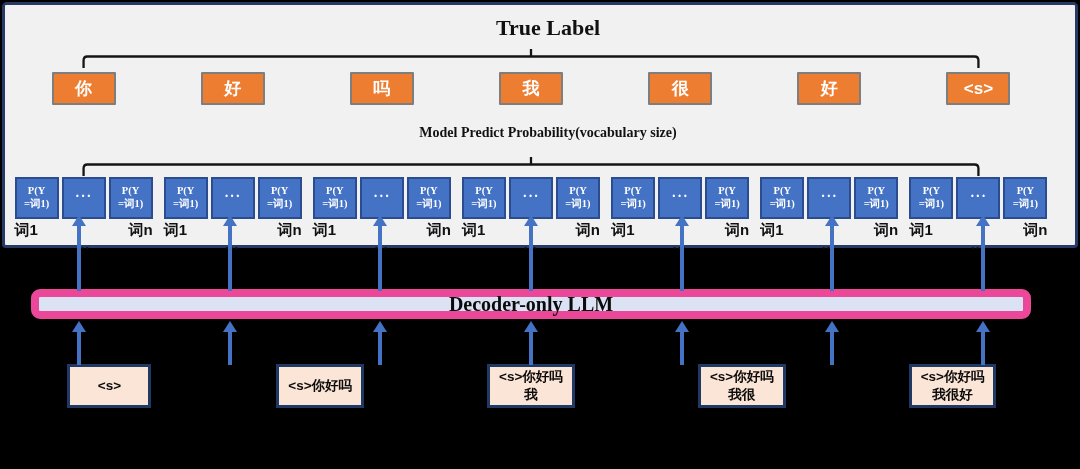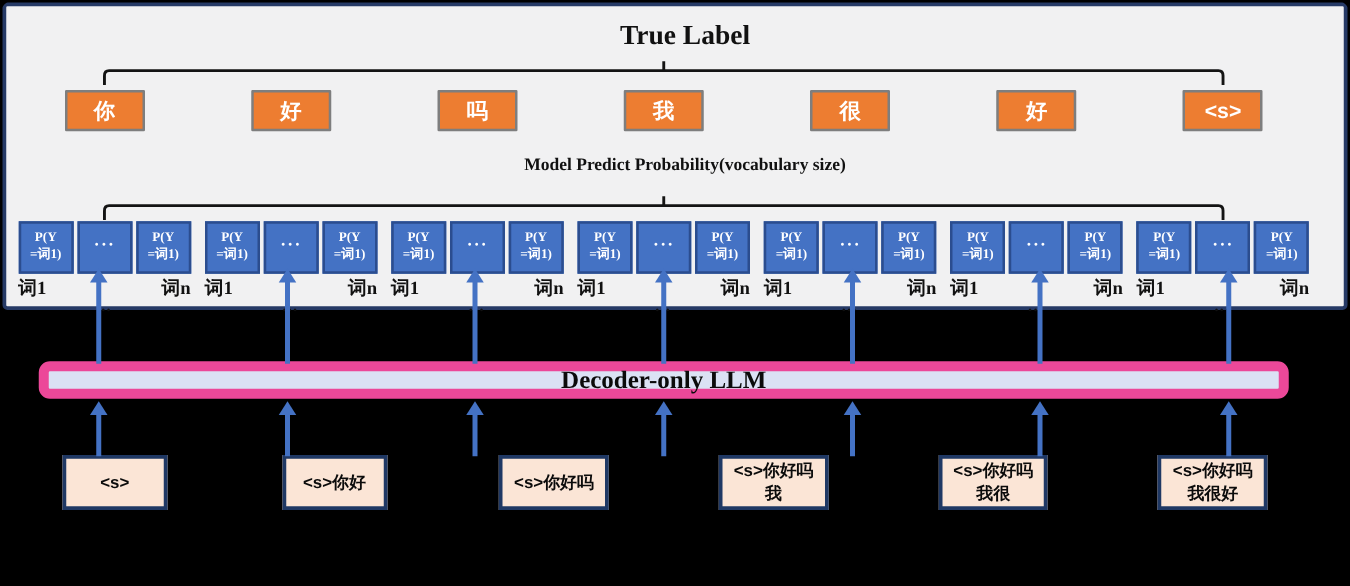--- a/index.html
+++ b/index.html
@@ -49,21 +49,21 @@
     background:#4472c4; border:2px solid #2b4d8f;
     color:#fff; font-family:"Liberation Serif","DejaVu Serif",serif;
     font-weight:bold; font-size:10.5px; line-height:1.18;
     display:flex; align-items:center; justify-content:center;
     text-align:center; white-space:pre-line;
   }
   .pcell.mid{font-size:14px; letter-spacing:1px;}
   .plabels{
     width:148px; height:33px; box-sizing:border-box; padding:2px 5px 0;
     display:flex; justify-content:space-between; align-items:flex-start;
-    font-weight:bold; font-size:15px; color:#111;font-family:Liberation Serif, serif;
+    font-weight:bold; font-size:15px; color:#111;
   }
   .plabels .dots{
     align-self:flex-end; font-size:13px; letter-spacing:1px; line-height:1;
     transform:translateY(-1px);
   }
   
   .arrow{position:relative; width:16px; height:100%;}
   .arrow::before{
     content:""; position:absolute; left:50%; transform:translateX(-50%);
     top:8px; bottom:0; width:4px; background:#4472c4;
@@ -290,23 +290,20 @@
     <div class="col">
         <span class="arrow"></span>
       </div>
   </div>
 
   <div class="row r-inputs">
     <div class="col">
         <span class="inbox">&lt;s&gt;</span>
       </div>
     <div class="col">
-        <span class="inbox">&lt;s&gt;你好</span>
-      </div>
-    <div class="col">
         <span class="inbox">&lt;s&gt;你好吗</span>
       </div>
     <div class="col">
         <span class="inbox">&lt;s&gt;你好吗
 我</span>
       </div>
     <div class="col">
         <span class="inbox">&lt;s&gt;你好吗
 我很</span>
       </div>

